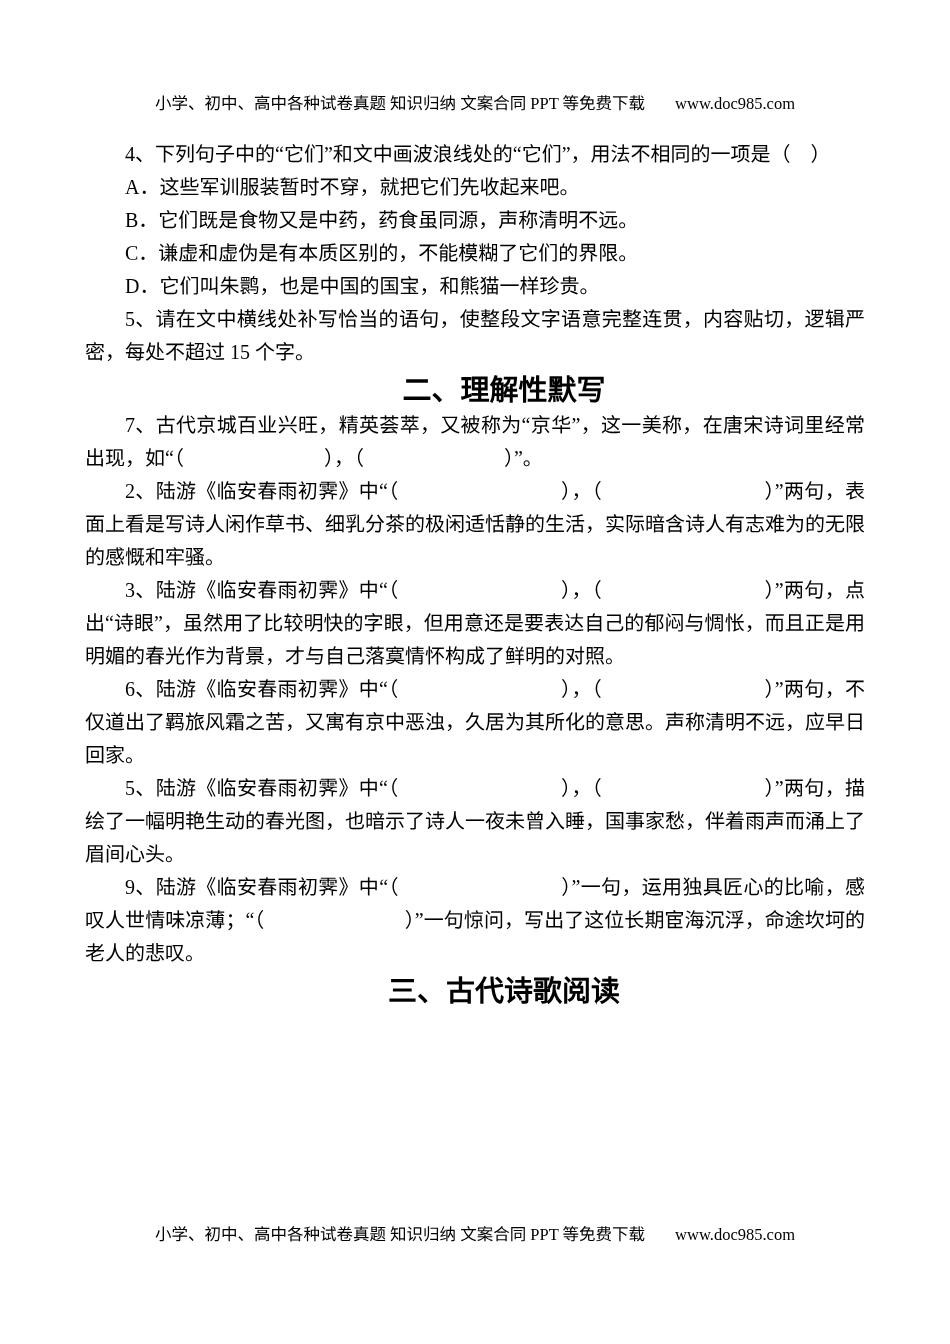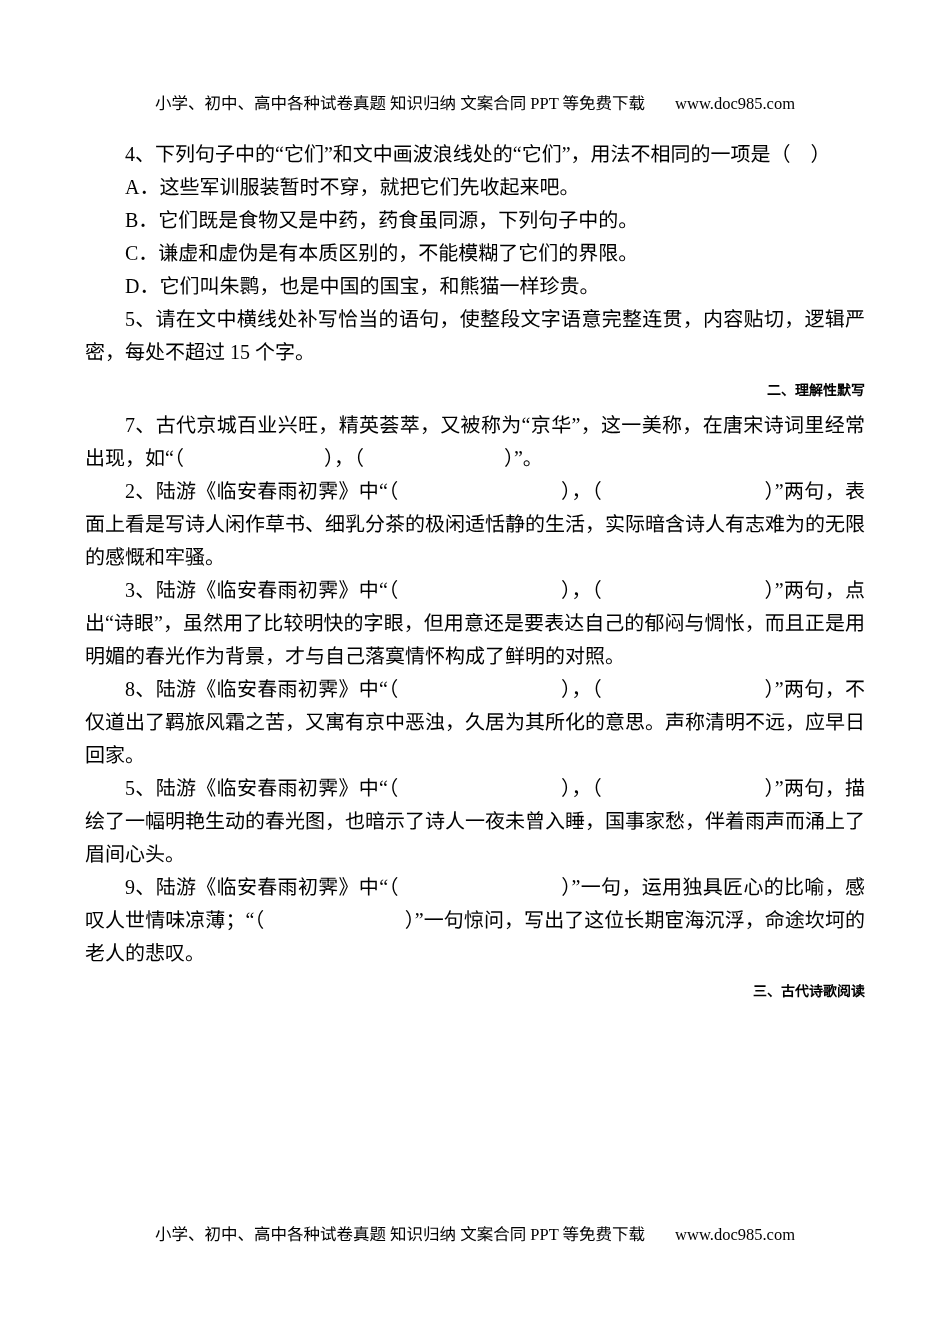--- a/index.html
+++ b/index.html
@@ -40,48 +40,48 @@
     text-align: justify;
   }
   .content p {
     margin: 0;
     padding: 0;
     text-indent: 2em;
   }
   .content p.heading {
     font-family: "Liberation Sans", "DejaVu Sans", sans-serif;
     font-weight: bold;
-    font-size: 14px;
+    font-size: 29px;
     line-height: 34px;
     margin-top: 4px;
     margin-bottom: 2px;
-    text-align: right;
+    text-align: center;
   }
 </style>
 </head>
 <body>
 
 <div class="page">
 
   <div class="runner runner-header">
     <span>小学、初中、高中各种试卷真题 知识归纳 文案合同 PPT 等免费下载</span><span class="url">www.doc985.com</span>
   </div>
 
   <div class="content" id="doc-content">
       <p class="para">4、下列句子中的“它们”和文中画波浪线处的“它们”，用法不相同的一项是（　）</p>
       <p class="para">A．这些军训服装暂时不穿，就把它们先收起来吧。</p>
-      <p class="para">B．它们既是食物又是中药，药食虽同源，下列句子中的。</p>
+      <p class="para">B．它们既是食物又是中药，药食虽同源，声称清明不远。</p>
       <p class="para">C．谦虚和虚伪是有本质区别的，不能模糊了它们的界限。</p>
       <p class="para">D．它们叫朱鹮，也是中国的国宝，和熊猫一样珍贵。</p>
       <p class="para">5、请在文中横线处补写恰当的语句，使整段文字语意完整连贯，内容贴切，逻辑严密，每处不超过 15 个字。</p>
       <p class="heading">二、理解性默写</p>
       <p class="para">7、古代京城百业兴旺，精英荟萃，又被称为“京华”，这一美称，在唐宋诗词里经常出现，如“（　　　　　　　），（　　　　　　　）”。</p>
       <p class="para">2、陆游《临安春雨初霁》中“（　　　　　　　　），（　　　　　　　　）”两句，表面上看是写诗人闲作草书、细乳分茶的极闲适恬静的生活，实际暗含诗人有志难为的无限的感慨和牢骚。</p>
       <p class="para">3、陆游《临安春雨初霁》中“（　　　　　　　　），（　　　　　　　　）”两句，点出“诗眼”，虽然用了比较明快的字眼，但用意还是要表达自己的郁闷与惆怅，而且正是用明媚的春光作为背景，才与自己落寞情怀构成了鲜明的对照。</p>
-      <p class="para">8、陆游《临安春雨初霁》中“（　　　　　　　　），（　　　　　　　　）”两句，不仅道出了羁旅风霜之苦，又寓有京中恶浊，久居为其所化的意思。声称清明不远，应早日回家。</p>
+      <p class="para">6、陆游《临安春雨初霁》中“（　　　　　　　　），（　　　　　　　　）”两句，不仅道出了羁旅风霜之苦，又寓有京中恶浊，久居为其所化的意思。声称清明不远，应早日回家。</p>
       <p class="para">5、陆游《临安春雨初霁》中“（　　　　　　　　），（　　　　　　　　）”两句，描绘了一幅明艳生动的春光图，也暗示了诗人一夜未曾入睡，国事家愁，伴着雨声而涌上了眉间心头。</p>
       <p class="para">9、陆游《临安春雨初霁》中“（　　　　　　　　）”一句，运用独具匠心的比喻，感叹人世情味凉薄；“（　　　　　　　）”一句惊问，写出了这位长期宦海沉浮，命途坎坷的老人的悲叹。</p>
       <p class="heading">三、古代诗歌阅读</p>
     </div>
 
   <div class="runner runner-footer">
     <span>小学、初中、高中各种试卷真题 知识归纳 文案合同 PPT 等免费下载</span><span class="url">www.doc985.com</span>
   </div>
 
 </div>

